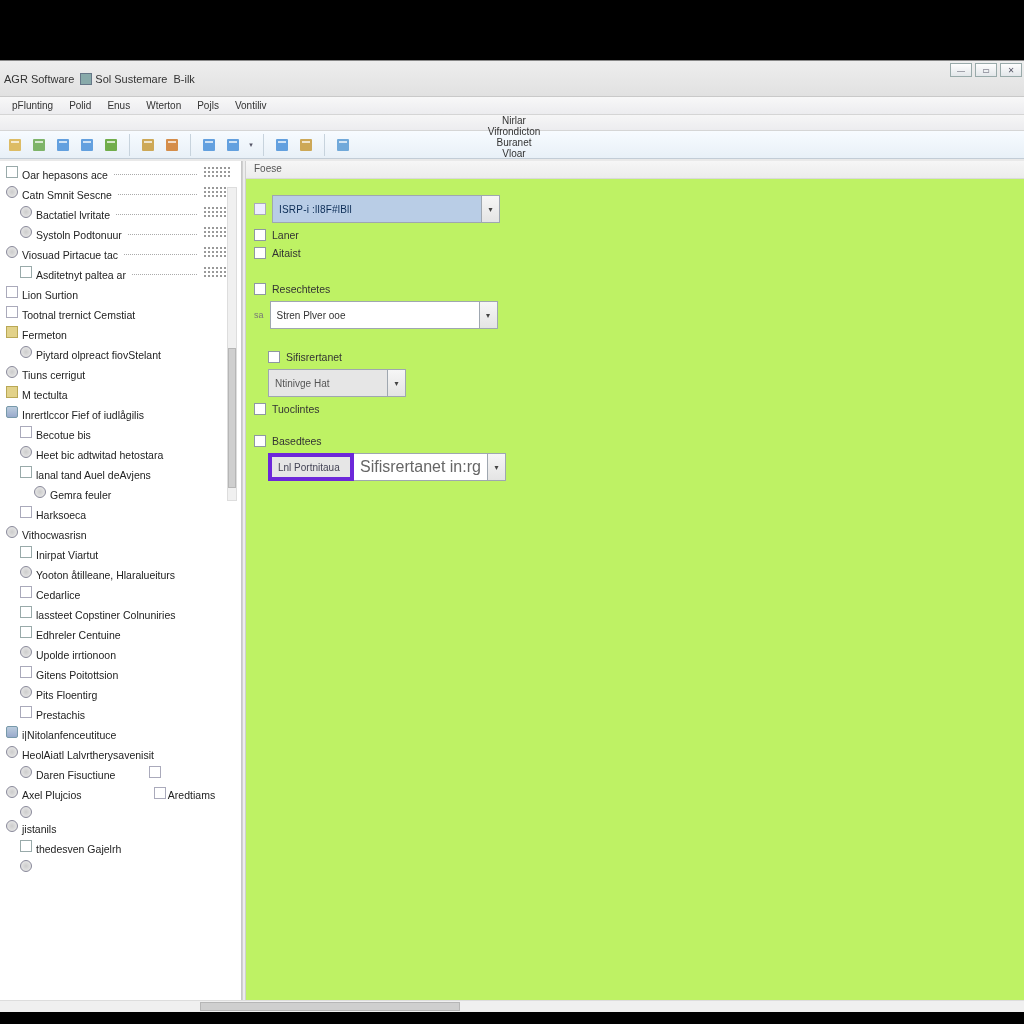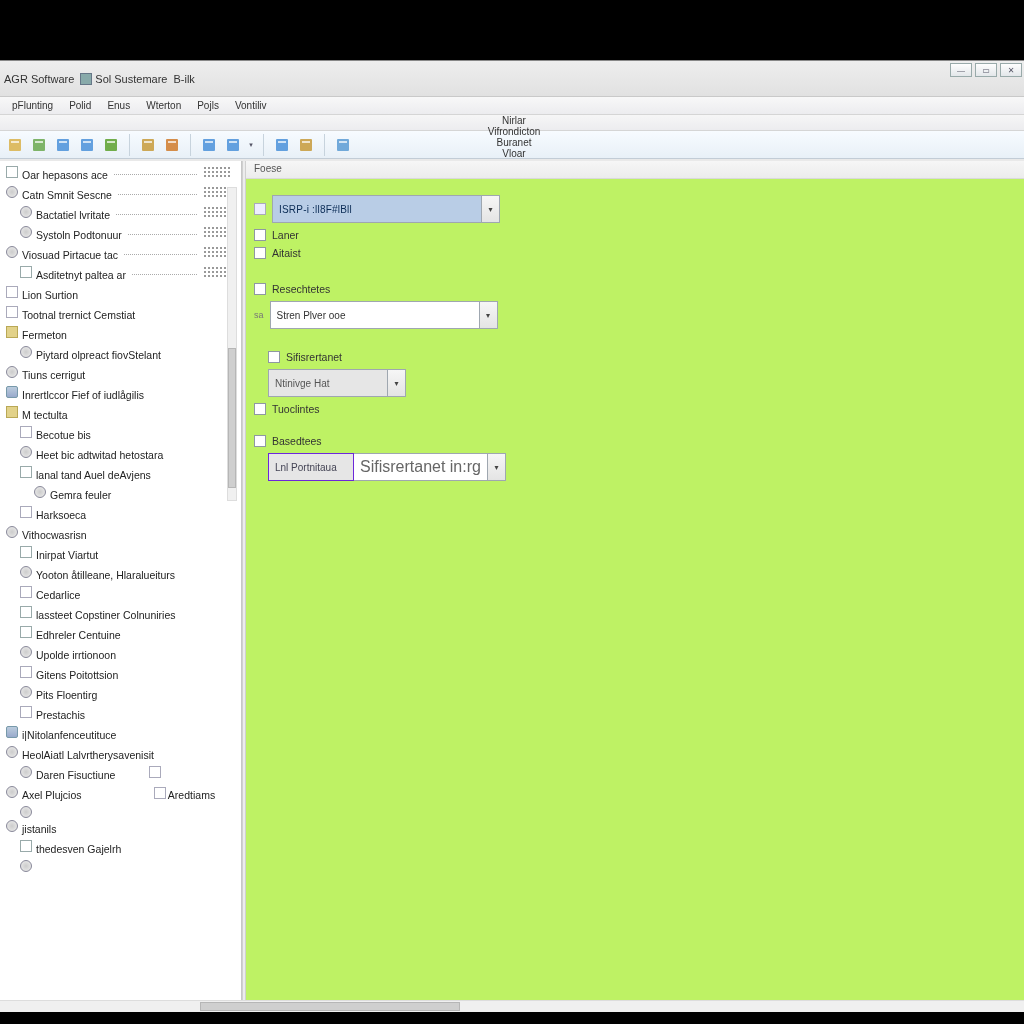--- a/index.html
+++ b/index.html
@@ -56,21 +56,21 @@
   .frow { display:flex; align-items:center; margin:6px 0; gap:6px;}
   .frow.ind{ padding-left:14px;}
   .chk { width:12px;height:12px; border:1px solid #8f98a2; background:#fff;}
   .lbl { }
   .combo { display:flex; height:28px;}
   .combo .ctext{ border:1px solid #9fa7b0; background:#fff; padding:0 6px; font-size:10px; display:flex; align-items:center; min-width:210px; }
   .combo .ctext.sel{ background:#b9cde6; color:#0a2b55; letter-spacing:.2px;}
   .combo .cbt{ width:18px; border:1px solid #9fa7b0; border-left:none; background:linear-gradient(#f6f6f6,#e4e4e4); display:flex; align-items:center; justify-content:center; font-size:8px; color:#444;}
   .minig{ width:12px;height:12px; border:1px solid #aab; background:#eef;}
   .gray .ctext{ background:#e6e6e6; color:#555; min-width:120px;}
-  .splitcombo .ca{ border:1px solid #6d28d9; background:#e6e6e6; padding:0 6px; font-size:10px; display:flex; align-items:center; min-width:86px; color:#445;}
+  .splitcombo .ca{ border:4px solid #6d28d9; background:#e6e6e6; padding:0 6px; font-size:10px; display:flex; align-items:center; min-width:86px; color:#445;}
   .splitcombo .cb{ border:1px solid #9fa7b0; border-left:none; background:#fff; padding:0 6px; font-size:16px; display:flex; align-items:center; min-width:120px; color:#666;}
   
   .hscroll{ position:absolute; left:0; right:0; bottom:0; height:12px; background:#f0f0f0; border-top:1px solid #ddd;}
   .hthumb{ position:absolute; left:200px; width:260px; top:1px; bottom:1px; background:#cfcfcf; border:1px solid #b6b6b6;}
   
   .paneheader{ height:18px; font-size:10px; color:#555; padding:2px 8px; background:linear-gradient(#f6f6f6,#ececec); border-bottom:1px solid #d9d9d9;}
 </style>
 </head>
 <body>
 
@@ -246,26 +246,26 @@
             </div>
             <div class="row ind1">
               <span class="ticon2 i-gear"></span>
               <span>Piytard olpreact fiovStelant</span>
             </div>
             <div class="row ind0">
               <span class="ticon2 i-gear"></span>
               <span>Tiuns cerrigut</span>
             </div>
             <div class="row ind0">
+              <span class="ticon2 i-folder"></span>
+              <span>M tectulta</span>
+            </div>
+            <div class="row ind0">
               <span class="ticon2 i-db"></span>
               <span>Inrertlccor Fief of iudlågilis</span>
-            </div>
-            <div class="row ind0">
-              <span class="ticon2 i-folder"></span>
-              <span>M tectulta</span>
             </div>
             <div class="row ind1">
               <span class="ticon2 i-page"></span>
               <span>Becotue bis</span>
             </div>
             <div class="row ind1">
               <span class="ticon2 i-gear"></span>
               <span>Heet bic adtwitad hetostara</span>
             </div>
             <div class="row ind1">

